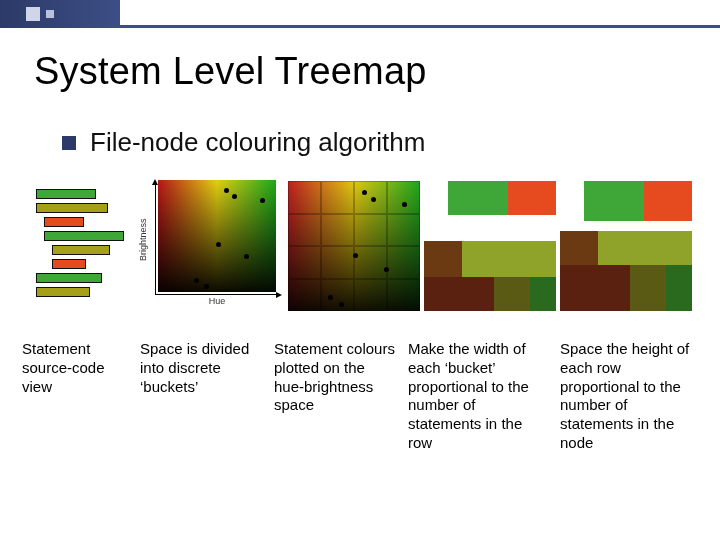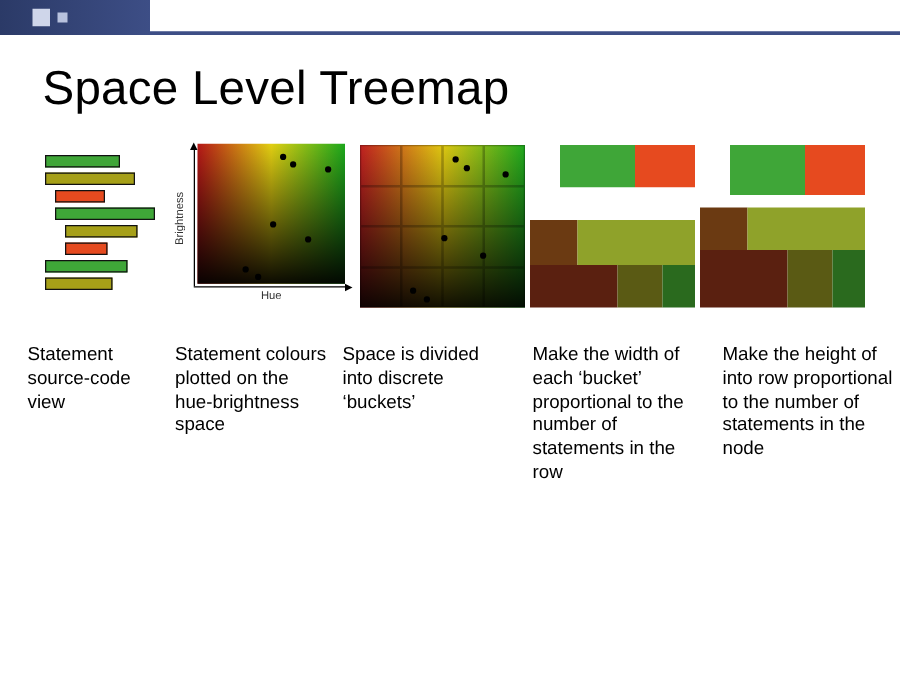--- a/index.html
+++ b/index.html
@@ -36,37 +36,41 @@
   .p3 .grid div { border: 0.5px solid rgba(0,0,0,0.25); }
   
   .p4, .p5 { width: 132px; height: 130px; display: flex; flex-direction: column; }
   .p4 .row, .p5 .row { display: flex; width: 100%; }
   .p4 .cell, .p5 .cell { height: 100%; }
   .captions { display: flex; gap: 12px; margin: 24px 0 0 22px; align-items: flex-start; }
   .cap { font-size: 15px; line-height: 1.25; color: #000; }
   .cap:nth-child(1) { width: 106px; }
   .cap:nth-child(2) { width: 122px; }
   .cap:nth-child(3) { width: 122px; }
-  .cap:nth-child(4) { width: 140px; margin-left: 18px; }
+  .cap:nth-child(4) { width: 140px; }
   .cap:nth-child(5) { width: 140px; }
 </style>
 </head>
 <body>
 
 <div class="slide">
   <div class="topbar">
     <div class="accent">
       <div class="sq"></div>
       <div class="sq small"></div>
     </div>
     <div class="rule"></div>
   </div>
 
-  <h1 class="title">Space Level Treemap</h1>
+  <h1 class="title">System Level Treemap</h1>
 
+  <div class="bullet-row">
+    <span class="mk"></span>
+    <span class="txt">File-node colouring algorithm</span>
+  </div>
 
   <div class="figrow">
 
     <div class="fig p1" id="panel1">
         <div class="bar" style="left: 14px; top: 8px; width: 60px; background: rgb(63, 166, 56);"></div>
         <div class="bar" style="left: 14px; top: 22px; width: 72px; background: rgb(166, 160, 24);"></div>
         <div class="bar" style="left: 22px; top: 36px; width: 40px; background: rgb(230, 74, 31);"></div>
         <div class="bar" style="left: 22px; top: 50px; width: 80px; background: rgb(63, 166, 56);"></div>
         <div class="bar" style="left: 30px; top: 64px; width: 58px; background: rgb(166, 160, 24);"></div>
         <div class="bar" style="left: 30px; top: 78px; width: 34px; background: rgb(230, 74, 31);"></div>
@@ -159,18 +163,18 @@
           <div class="cell" style="width: 70px; background: rgb(90, 32, 16);"></div>
           <div class="cell" style="width: 36px; background: rgb(90, 90, 20);"></div>
           <div class="cell" style="width: 26px; background: rgb(42, 106, 30);"></div>
         </div>
       </div>
 
   </div>
 
   <div class="captions">
     <div class="cap">Statement source-code view</div>
+    <div class="cap">Space is divided into discrete ‘buckets’</div>
     <div class="cap">Statement colours plotted on the hue-brightness space</div>
-    <div class="cap">Space is divided into discrete ‘buckets’</div>
     <div class="cap">Make the width of each ‘bucket’ proportional to the number of statements in the row</div>
-    <div class="cap">Make the height of into row proportional to the number of statements in the node</div>
+    <div class="cap">Space the height of each row proportional to the number of statements in the node</div>
   </div>
 </div>
 
 </body></html>

